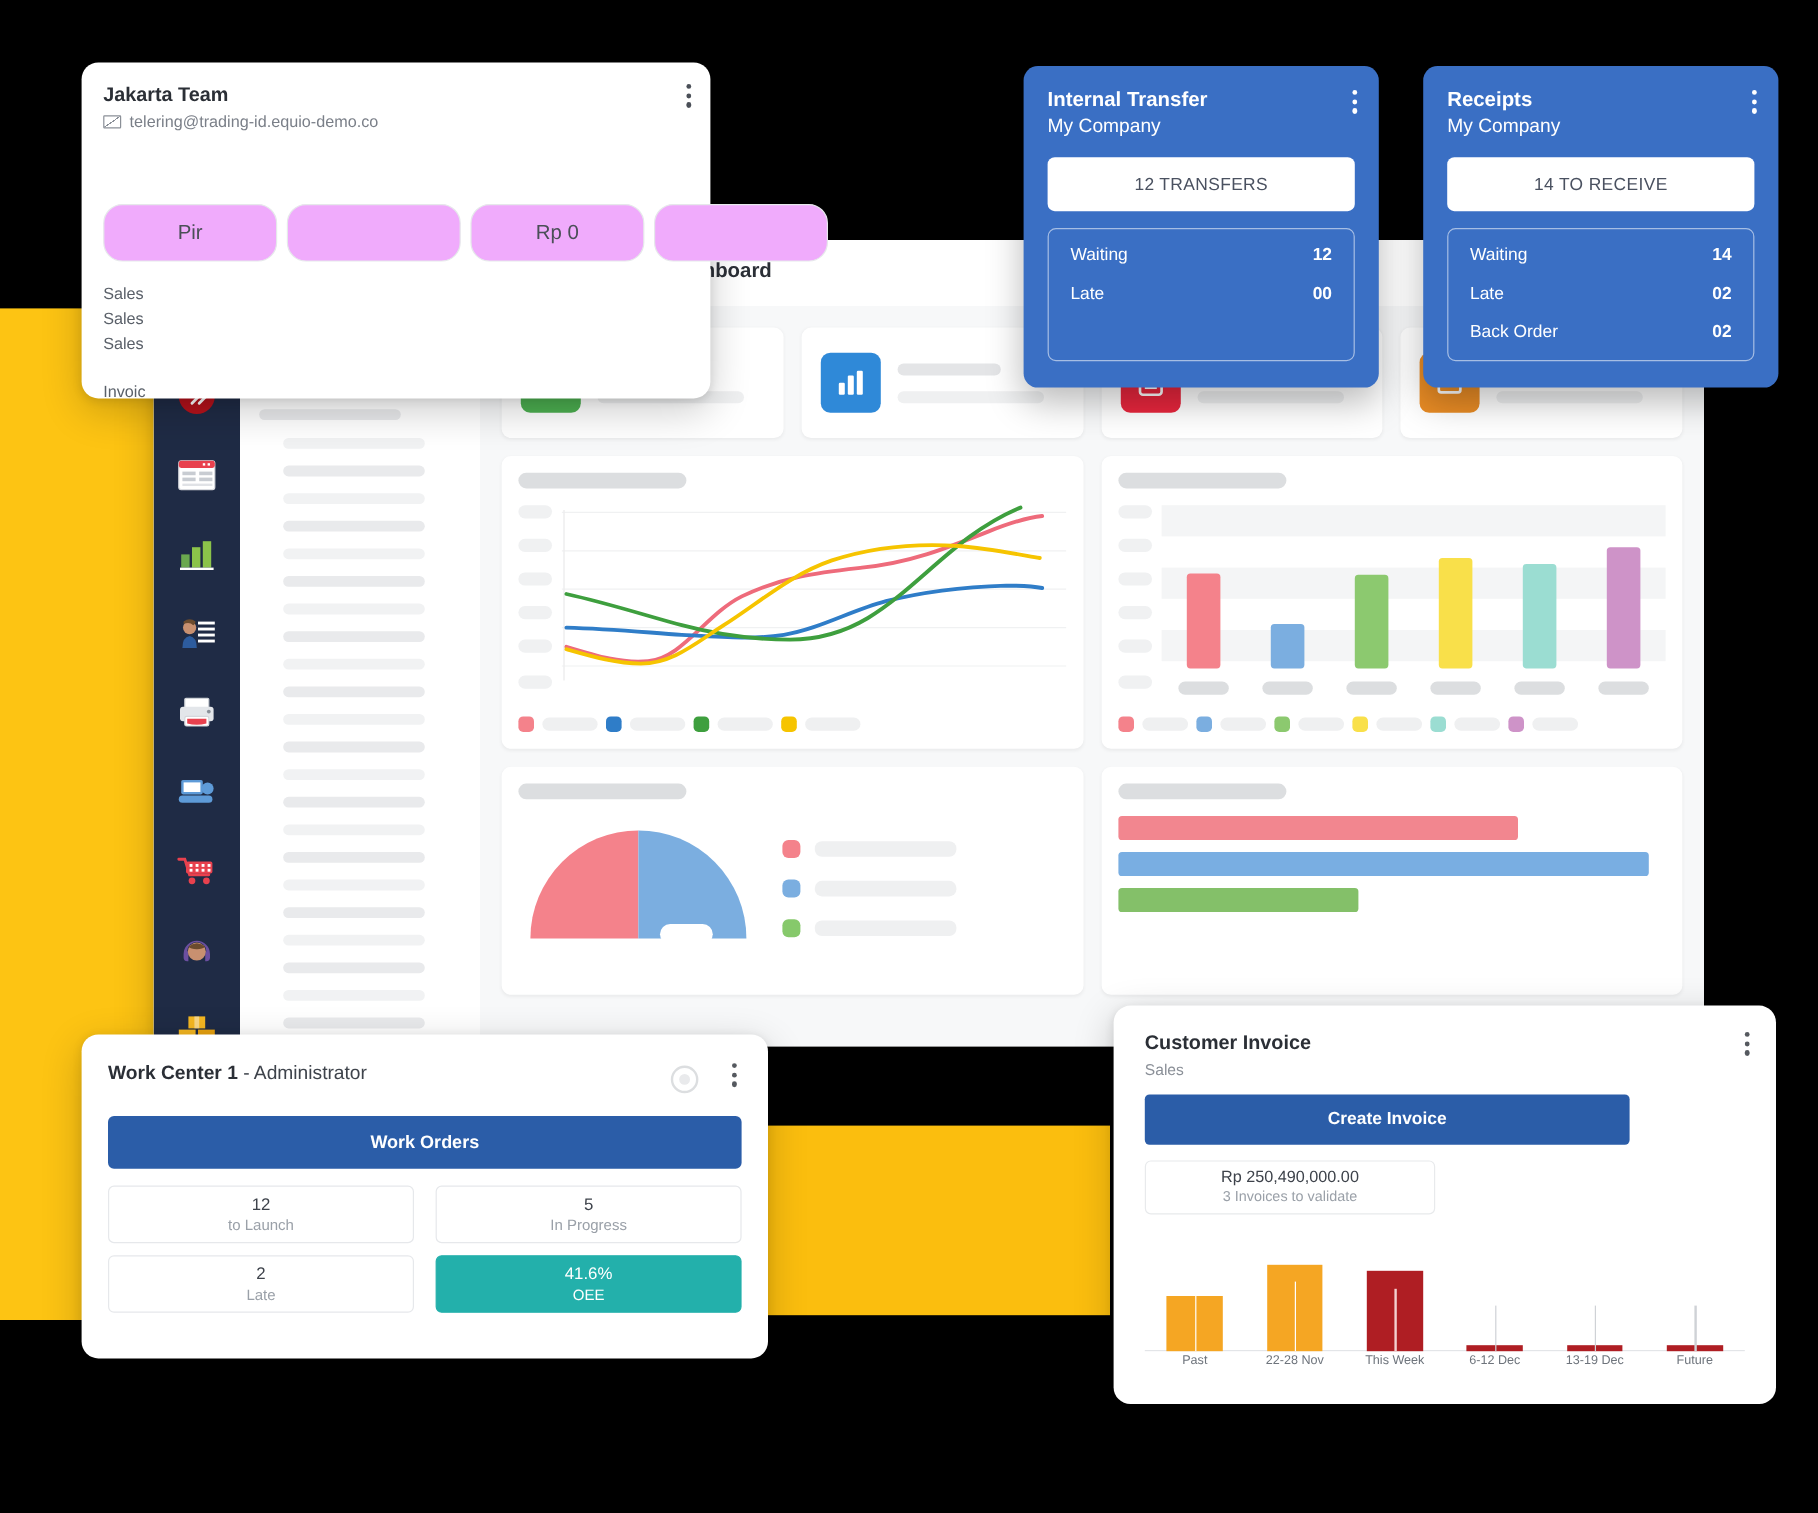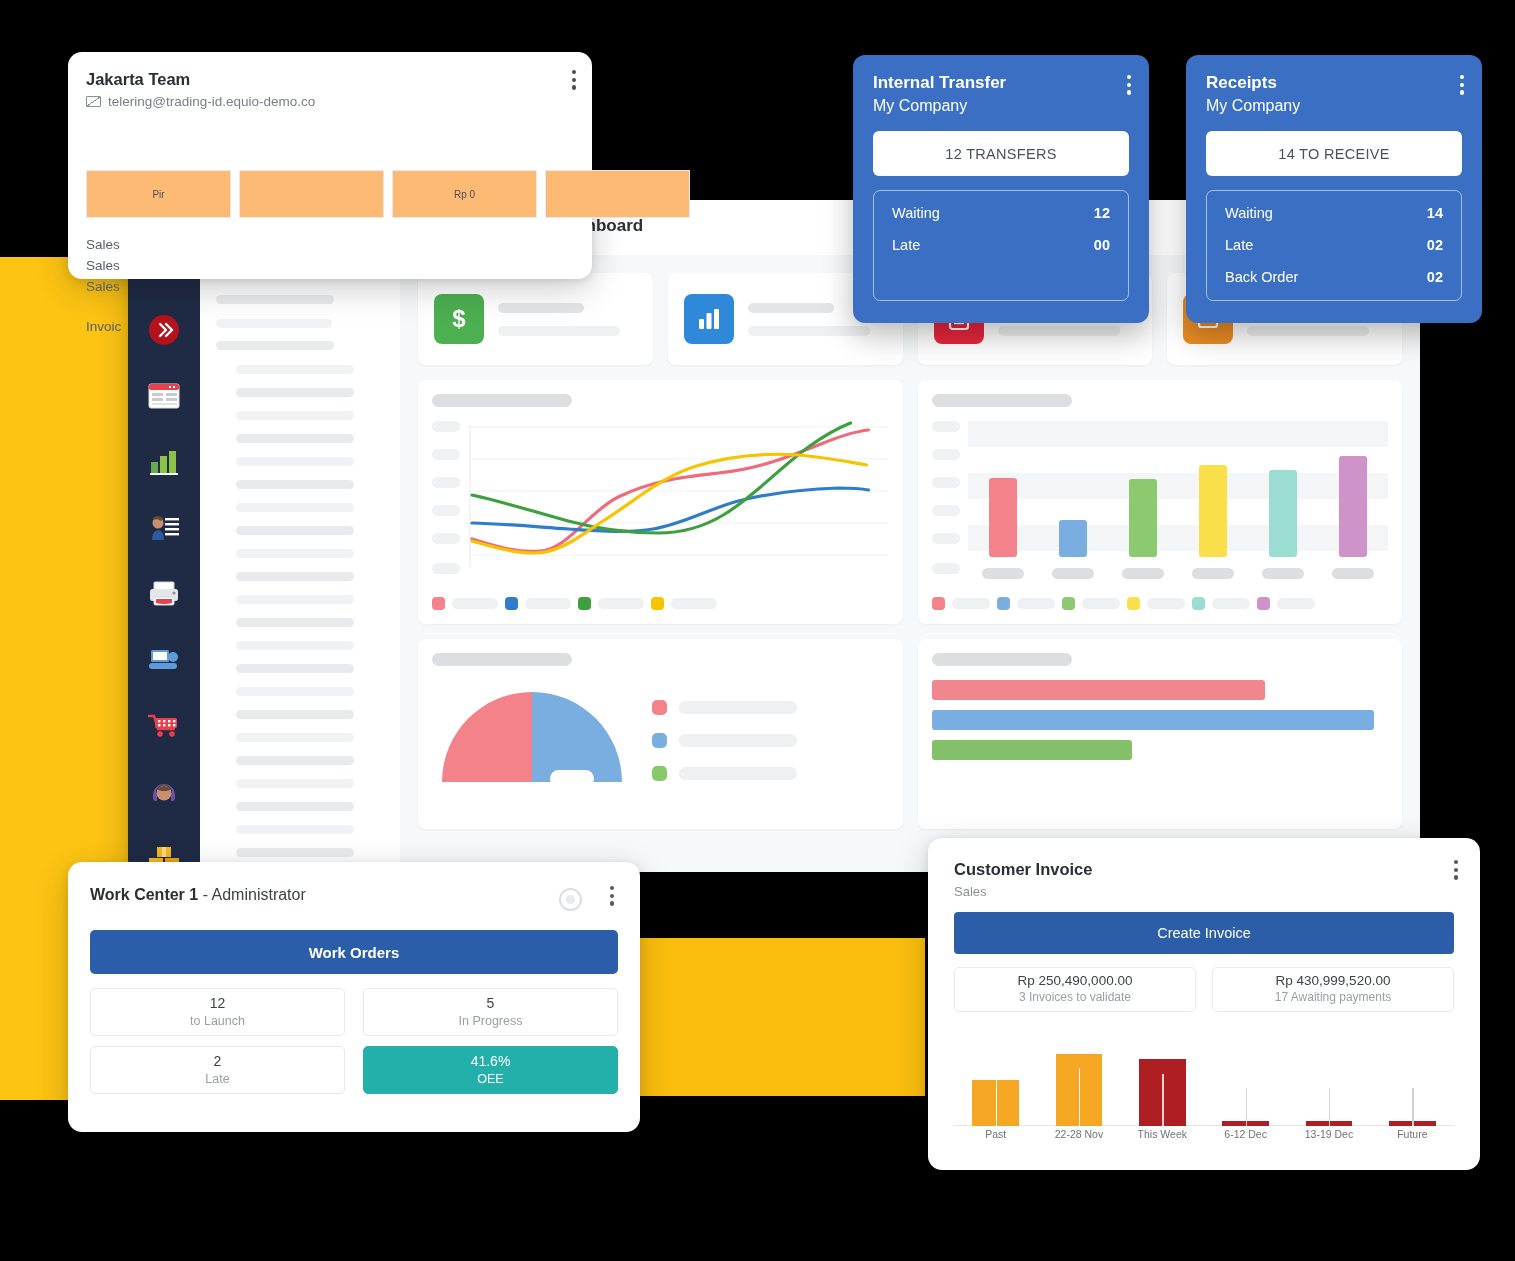--- a/index.html
+++ b/index.html
@@ -10,30 +10,30 @@
 
   
   .yellow-left{position:absolute;left:0;top:257px;width:176px;height:843px;background:#FDC413;}
   .yellow-mid{position:absolute;left:620px;top:938px;width:305px;height:158px;background:#FBBE0E;}
 
   
   .card{position:absolute;background:#fff;border-radius:14px;
         box-shadow:0 10px 34px rgba(0,0,0,.20), 0 2px 8px rgba(0,0,0,.10);}
 
   
-  #jakarta{left:68px;top:52px;width:524px;height:227px;padding:0;}
+  #jakarta{left:68px;top:52px;width:524px;height:280px;padding:0;}
   #jakarta .jtitle{position:absolute;left:18px;top:18px;font-size:16.5px;font-weight:bold;color:#2b2f36;}
   #jakarta .jmail{position:absolute;left:18px;top:42px;font-size:13.5px;color:#7a7f88;display:flex;gap:7px;align-items:center;}
   .env{display:inline-block;width:13px;height:9px;border:1.3px solid #8b9098;position:relative;border-radius:1px;}
   .env:before{content:"";position:absolute;left:0;top:0;width:13px;height:9px;
     background:linear-gradient(to bottom right,transparent 47%,#8b9098 47%,#8b9098 53%,transparent 53%);}
   .pipeline-btn{position:absolute;left:18px;top:66px;width:488px;height:38px;background:#2B5DA8;
      border-radius:5px;color:#fff;font-size:14px;display:flex;align-items:center;justify-content:center;}
-  .jsub{position:absolute;top:118px;height:46px;border:1px solid #e6e8eb;border-radius:0;background:#fdba74;
-     font-size:10px;color:#4a4f57;display:flex;align-items:center;justify-content:center;}
+  .jsub{position:absolute;top:118px;height:46px;border:1px solid #e6e8eb;border-radius:16px;background:#f0abfc;
+     font-size:17px;color:#4a4f57;display:flex;align-items:center;justify-content:center;}
   #js1{left:18px;width:143px;} #js2{left:171px;width:143px;} #js3{left:324px;width:143px;}
   #js4{left:477px;width:143px;}
   .jrow{position:absolute;left:18px;font-size:13.5px;color:#5a6069;}
   .jinv{position:absolute;left:18px;font-size:13.5px;color:#5a6069;}
 
   
   #erp{left:128px;top:200px;width:1292px;height:672px;border-radius:12px;overflow:hidden;background:#fff;}
   .erp-side{position:absolute;left:0;top:0;width:72px;height:100%;background:#1F2B45;}
   .erp-logo-cloud{position:absolute;left:50%;top:22px;transform:translateX(-50%);}
   .side-ic{position:absolute;left:50%;transform:translateX(-50%);width:36px;height:36px;
@@ -99,22 +99,22 @@
   .wc-tile .n{font-size:14px;color:#3e434b;line-height:1.25;}
   .wc-tile .l{font-size:12.5px;color:#9aa0a8;line-height:1.3;}
   .wc-tile.oee{background:#23B0AB;border-color:#23B0AB;}
   .wc-tile.oee .n,.wc-tile.oee .l{color:#fff;}
 
   
   #custinv{left:928px;top:838px;width:552px;height:332px;}
   .ci-title{position:absolute;left:26px;top:22px;font-size:16.5px;font-weight:bold;color:#2b2f36;}
   .ci-sub{position:absolute;left:26px;top:46px;font-size:13px;color:#8b9098;}
   .ci-dots{position:absolute;right:22px;top:22px;}
-  .ci-btn{position:absolute;left:26px;top:74px;width:500px;height:42px;background:#2B5DA8;border-radius:4px;
-     color:#fff;font-size:14.5px;font-weight:normal;display:flex;align-items:center;justify-content:center;}
+  .ci-btn{position:absolute;left:26px;top:74px;width:404px;height:42px;background:#2B5DA8;border-radius:4px;
+     color:#fff;font-size:14.5px;font-weight:bold;display:flex;align-items:center;justify-content:center;}
   .ci-tile{position:absolute;top:129px;width:242px;height:45px;border:1px solid #e8eaec;border-radius:5px;
      display:flex;flex-direction:column;align-items:center;justify-content:center;box-sizing:border-box;}
   .ci-tile .v{font-size:13.5px;color:#3e434b;line-height:1.25;}
   .ci-tile .c{font-size:12px;color:#9aa0a8;line-height:1.3;}
   .ci-chart{position:absolute;left:26px;top:195px;width:500px;height:115px;}
   .ci-bars{position:absolute;left:0;right:0;bottom:22px;height:88px;display:flex;align-items:flex-end;}
   .ci-col{flex:1;display:flex;flex-direction:column;align-items:center;justify-content:flex-end;height:100%;position:relative;}
   .ci-bar{width:56%;position:relative;}
   .ci-tick{position:absolute;left:50%;bottom:0;width:1.4px;background:#cfd2d6;}
   .ci-base{position:absolute;left:0;right:0;bottom:22px;height:1px;background:#e3e5e8;}
@@ -611,24 +611,20 @@
           <i></i>
           <i></i>
           <i></i>
         </span>
       </div>
     <div class="ci-btn">Create Invoice</div>
     <div class="ci-tile" style="left:26px">
       <span class="v">Rp 250,490,000.00</span>
       <span class="c">3 Invoices to validate</span>
     </div>
-    <div class="ci-tile" style="left:284px">
-      <span class="v">Rp 430,999,520.00</span>
-      <span class="c">17 Awaiting payments</span>
-    </div>
 
     <div class="ci-chart">
       <div class="ci-base"></div>
       <div class="ci-bars">
         <div class="ci-col">
           <div class="ci-bar" style="height:52%;background:#F5A623">
               <span class="ci-tick" style="height:48px;background:#fff"></span>
             </div>
         </div>
         <div class="ci-col">

